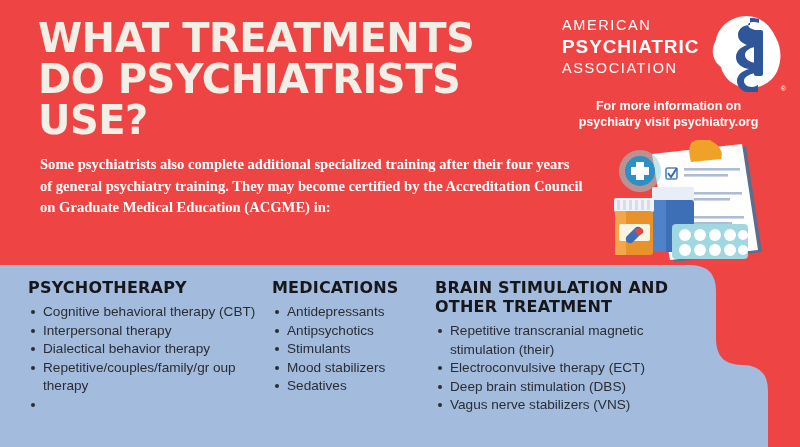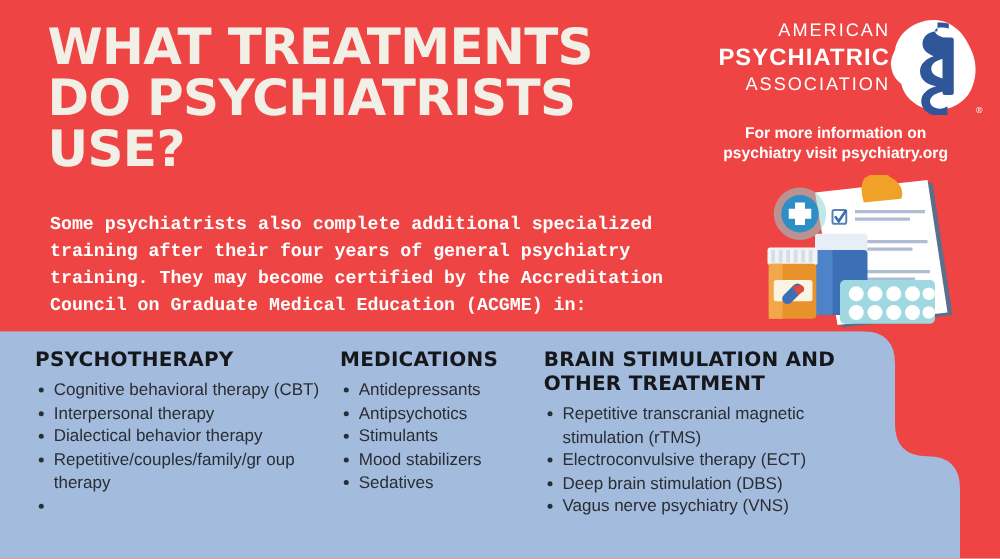--- a/index.html
+++ b/index.html
@@ -42,21 +42,20 @@
     position: absolute;
     right: 10px;
     top: 14px;
     width: 235px;
     height: 80px;
   }
   .logo-words {
     position: absolute;
     right: 78px;
     top: 2px;
-    text-align: right;
     width: 150px;
   }
   .logo-l1, .logo-l3 {
     font-family: "Liberation Sans", sans-serif;
     font-size: 14.5px;
     letter-spacing: 1.6px;
     color: #ffffff;
     line-height: 19px;
     font-weight: 400;
   }
@@ -95,23 +94,23 @@
     line-height: 16px;
     color: #ffffff;
   }
   .info-line.l1 { top: 98px; }
   .info-line.l2 { top: 114px; }
 
   
   .intro {
     position: absolute;
     left: 40px;
-    top: 170px;
+    top: 154px;
     width: 545px;
-    font-family: Liberation Mono, monospace;
+    font-family: Liberation Serif, serif;
     font-weight: bold;
     font-size: 14.6px;
     line-height: 21.5px;
     color: #ffffff;
   }
 
   
   .illus {
     position: absolute;
     left: 596px;
@@ -299,20 +298,20 @@
       <li><span class="bullet"></span><span>Antipsychotics</span></li>
       <li><span class="bullet"></span><span>Stimulants</span></li>
       <li><span class="bullet"></span><span>Mood stabilizers</span></li>
       <li><span class="bullet"></span><span>Sedatives</span></li>
     </ul>
   </div>
 
   <div class="col" id="col-brain">
     <div class="col-head">BRAIN STIMULATION AND OTHER TREATMENT</div>
     <ul class="items">
-      <li><span class="bullet"></span><span>Repetitive transcranial magnetic stimulation (rTMS)</span></li>
+      <li><span class="bullet"></span><span>Repetitive transcranial magnetic stimulation (their)</span></li>
       <li><span class="bullet"></span><span>Electroconvulsive therapy (ECT)</span></li>
       <li><span class="bullet"></span><span>Deep brain stimulation (DBS)</span></li>
-      <li><span class="bullet"></span><span>Vagus nerve psychiatry (VNS)</span></li>
+      <li><span class="bullet"></span><span>Vagus nerve stabilizers (VNS)</span></li>
     </ul>
   </div>
 
 </div>
 
 </body></html>

